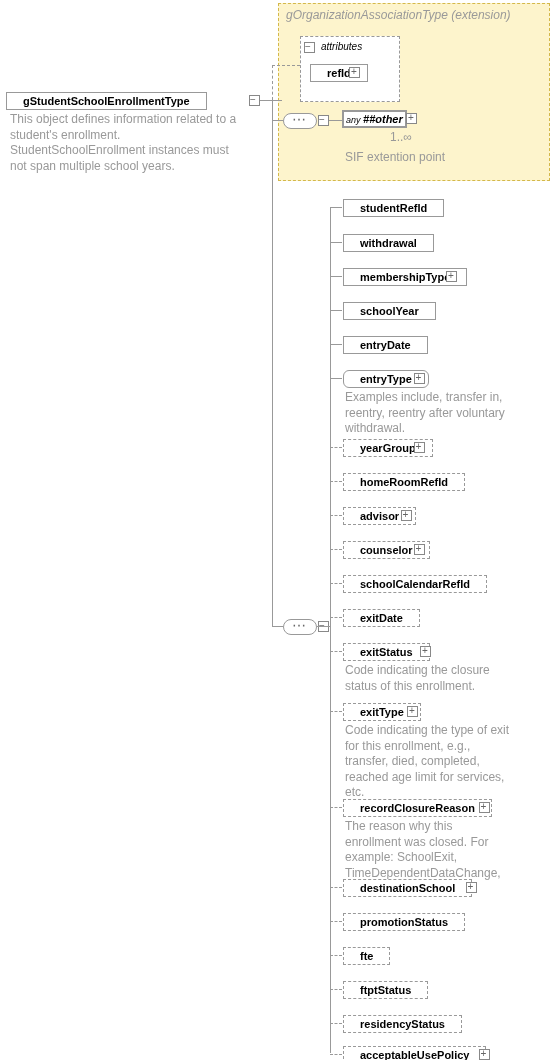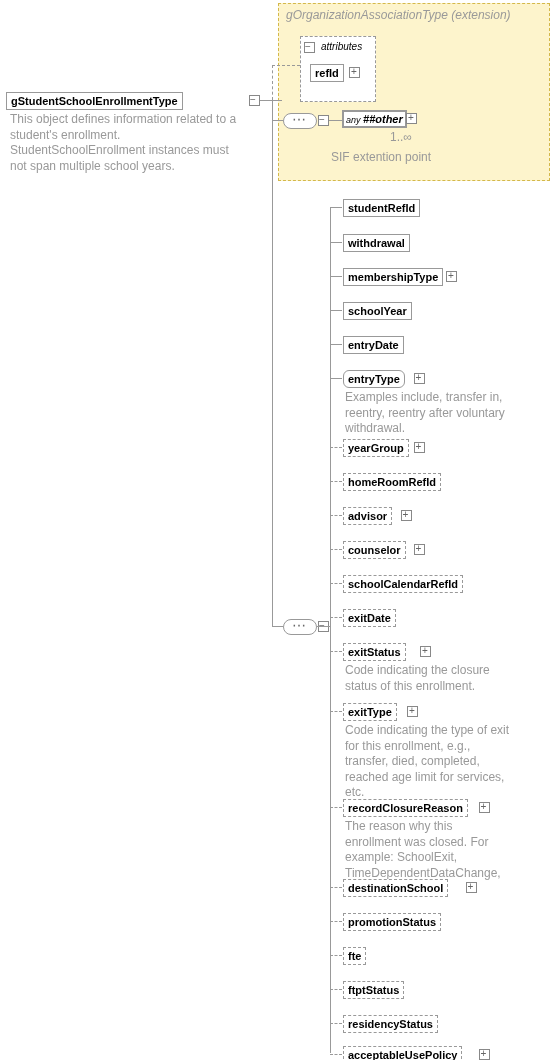--- a/index.html
+++ b/index.html
@@ -1,16 +1,16 @@
 <!DOCTYPE html>
 <html><head>
 <meta charset="utf-8">
 <style>
 body{margin:0;font-family:Arial,sans-serif;font-size:11px;background:#fff;width:553px;height:1060px;position:relative}
-.box{border:1px solid #999;background:#fff;padding:2px 4px;font-weight:bold;position:absolute;white-space:nowrap}
+.box{border:1px solid #999;background:#fff;padding:2px 16px;font-weight:bold;position:absolute;white-space:nowrap}
 .opt{border:1px dashed #999}
 .note{color:#999;font-size:12px;position:absolute;line-height:1.3}
 .expand{position:absolute;width:9px;height:9px;border:1px solid #888;background:#fff}
 .expand::before{content:"+";position:absolute;top:-2px;left:1px;font-size:10px;color:#666}
 .minus::before{content:"−";left:0;top:-2px}
 .line{position:absolute;background:#999}
 .lineh{height:1px}
 .linev{width:1px}
 .dline{position:absolute;border-top:1px dashed #999;height:0}
 .dlinev{position:absolute;border-left:1px dashed #999;width:0}
@@ -34,21 +34,21 @@
 <div class="expand minus" style="left:304px;top:42px"></div>
 <span class="attr" style="position:absolute;left:318px;top:40px;border:none;font-weight:normal">attributes</span>
 <div class="box" style="left:310px;top:64px">refId</div>
 <div class="expand" style="left:349px;top:67px"></div>
 
 <div class="seq" style="left:283px;top:113px"></div>
 <div class="expand minus" style="left:318px;top:115px"></div>
 <div class="box any" style="left:342px;top:110px;padding:1px 2px;font-weight:normal"><span style="font-style:italic;font-size:9px">any </span><b>##other</b></div>
 <div class="expand" style="left:406px;top:113px"></div>
 <div class="note" style="left:390px;top:130px">1..∞</div>
-<div class="note" style="left:331px;top:150px">SIF extention point</div>
+<div class="note" style="left:345px;top:150px">SIF extention point</div>
 
 <div class="seq" style="left:283px;top:619px"></div>
 <div class="expand minus" style="left:318px;top:621px"></div>
 
 <div class="line lineh" style="left:260px;top:100px;width:22px"></div>
 <div class="line linev" style="left:272px;top:100px;height:527px"></div>
 <div class="line lineh" style="left:272px;top:120px;width:11px"></div>
 <div class="line lineh" style="left:272px;top:626px;width:11px"></div>
 <div class="line lineh" style="left:329px;top:120px;width:13px"></div>
 <div class="dline" style="left:272px;top:65px;width:28px"></div>

